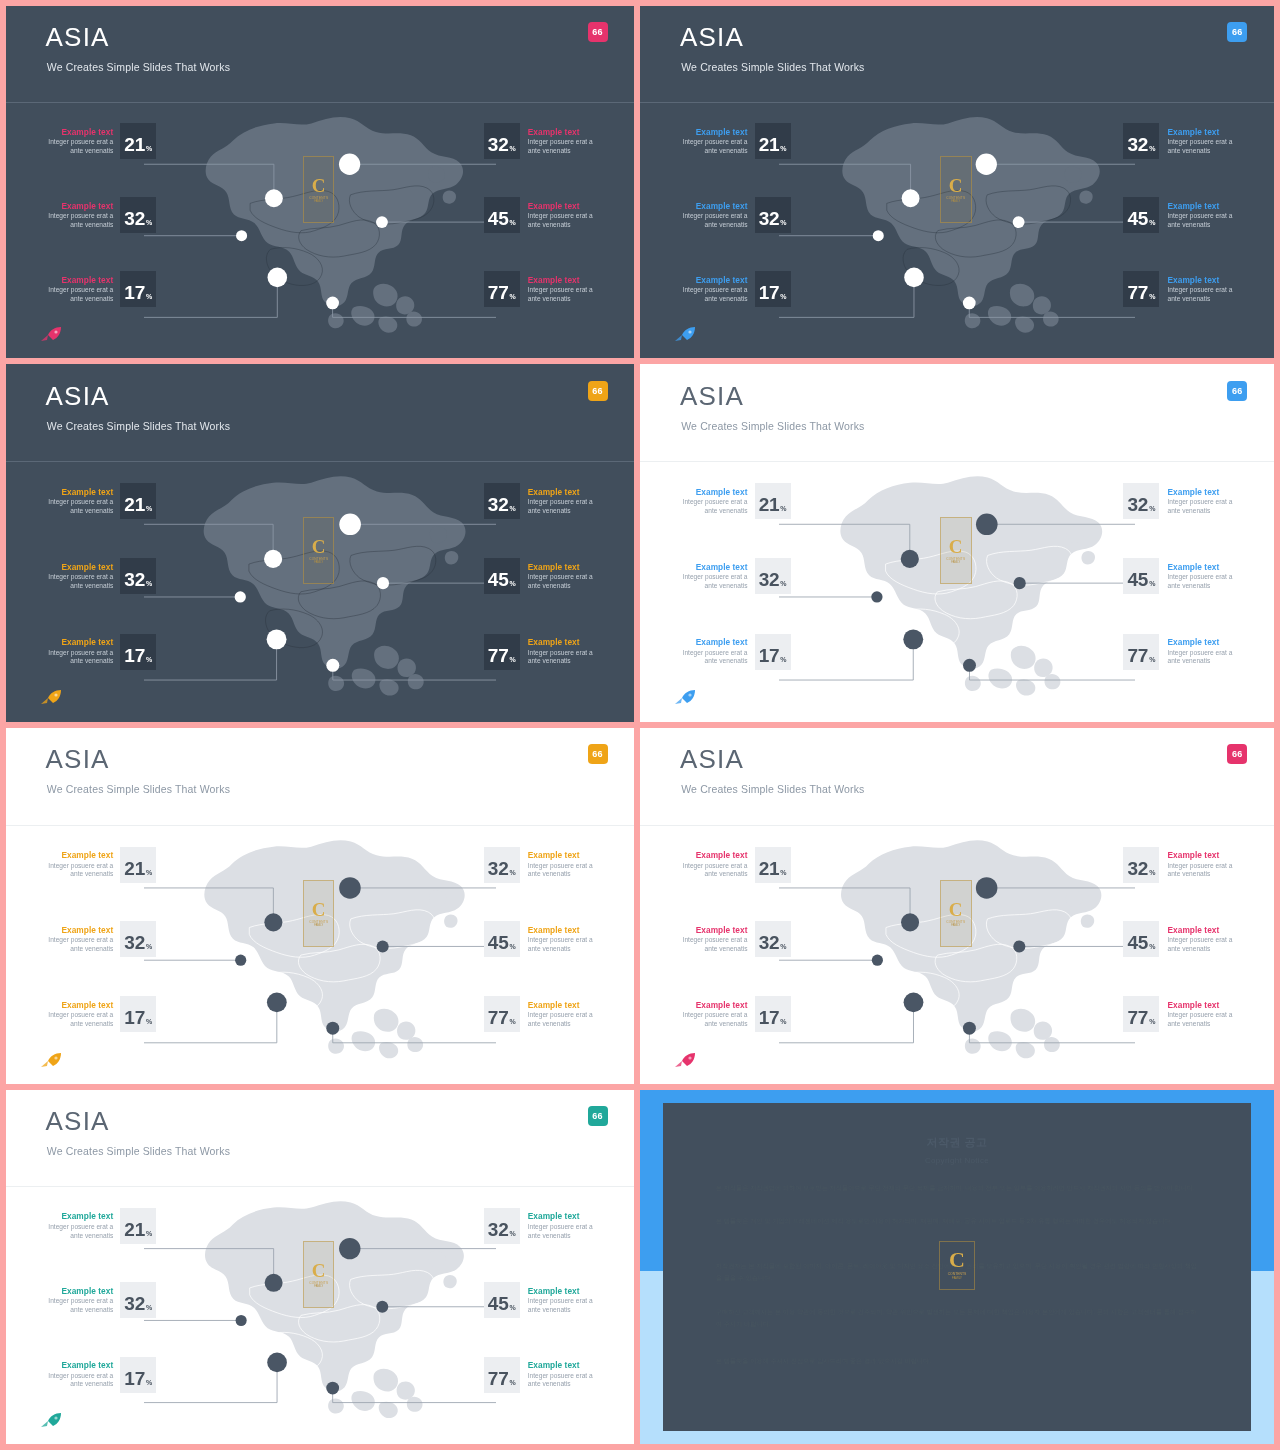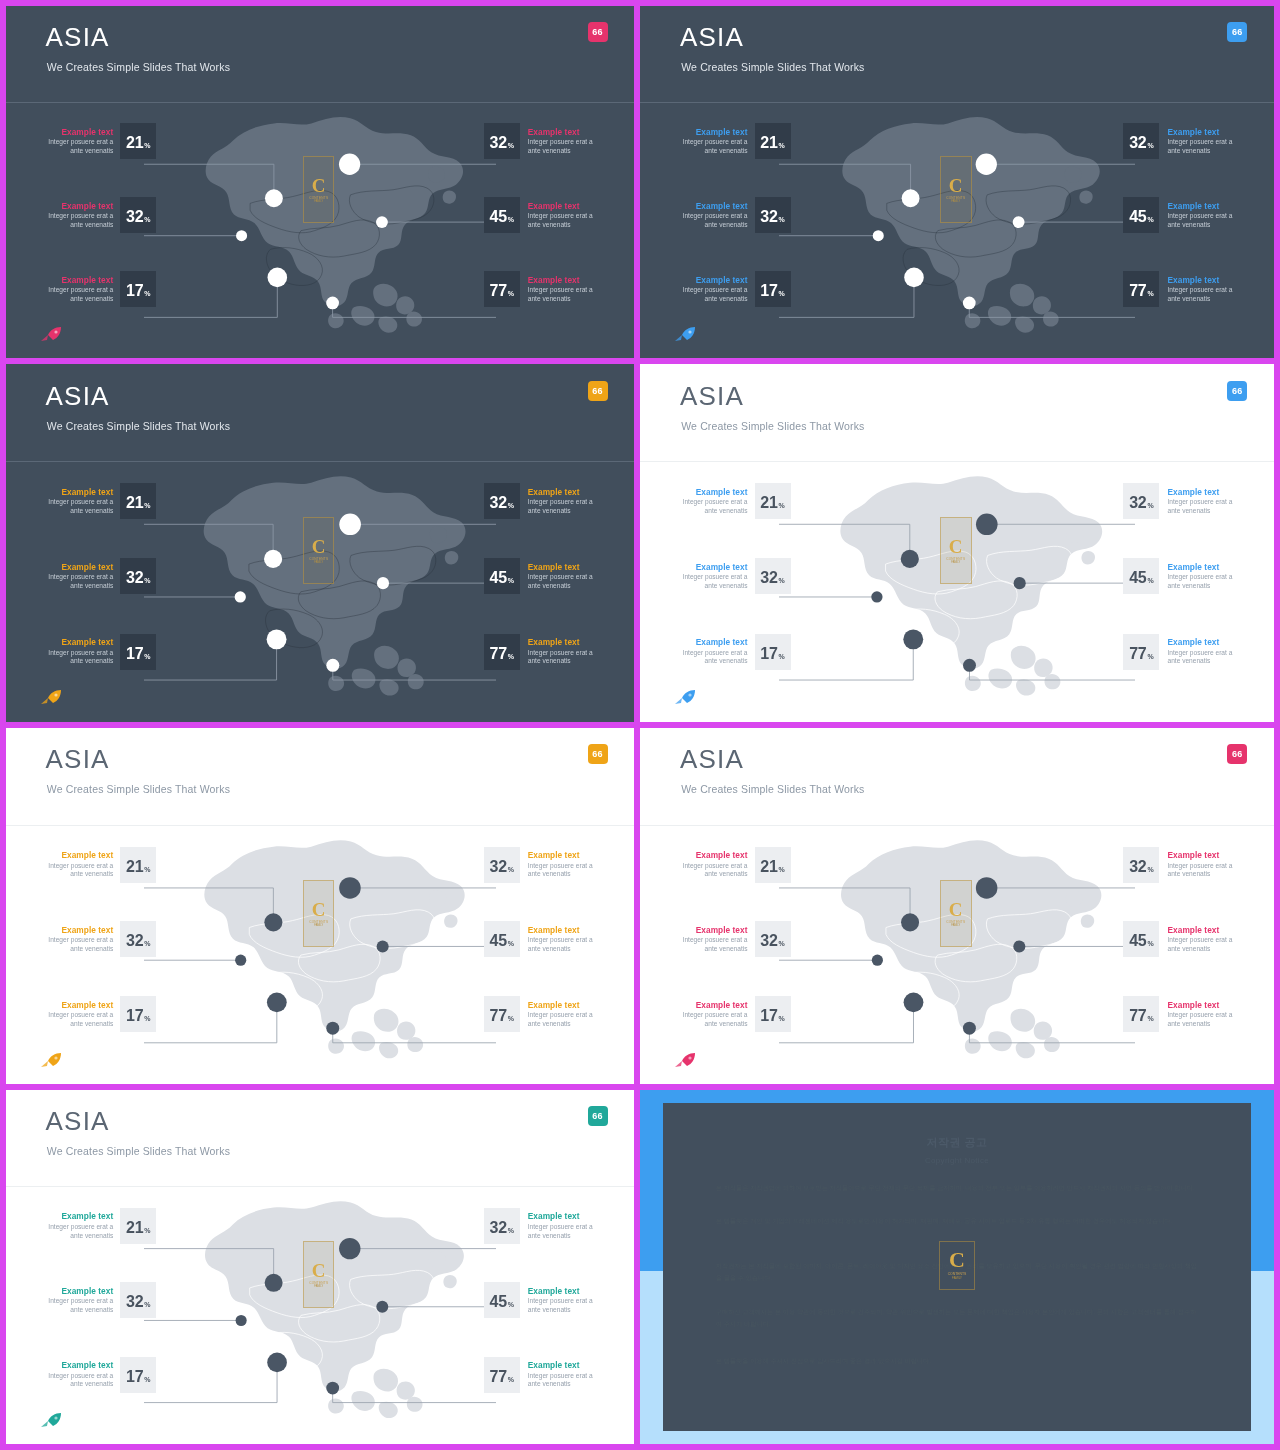--- a/index.html
+++ b/index.html
@@ -5,21 +5,21 @@
   * { box-sizing: border-box; margin: 0; padding: 0; }
   html, body {
     width: 1280px; height: 1450px;
     background: #a8d5d0;
     font-family: "Liberation Sans", sans-serif;
     overflow: hidden;
   }
   #grid {
     position: relative;
     width: 1280px; height: 1450px;
-    background: #d946ef;
+    background: #fca5a5;
   }
 
   
   .slide {
     position: absolute;
     overflow: hidden;
   }
   .slide.dark  { background: #414e5c; }
   .slide.light { background: #ffffff; }
 
@@ -103,21 +103,21 @@
   .slide.dark .edesc  { color: #c4ccd4; }
   .slide.light .edesc { color: #98a2ae; }
 
   .pbox {
     width: 36px; height: 36px;
     display: flex; align-items: baseline; justify-content: center;
     padding-top: 11px;
   }
   .slide.dark .pbox  { background: #313c49; }
   .slide.light .pbox { background: #eceef1; }
-  .pnum { font-size: 16px; font-weight: 700; letter-spacing: -.3px; }
+  .pnum { font-size: 19px; font-weight: 700; letter-spacing: -.3px; }
   .pct  { font-size: 7px; font-weight: 700; margin-left: 1px; }
   .slide.dark .pnum, .slide.dark .pct   { color: #ffffff; }
   .slide.light .pnum, .slide.light .pct { color: #49535f; }
 
   
   .rocket { position: absolute; left: 5.2%; bottom: 6%; width: 26px; height: 18px; }
 
   
   .cslide { position: absolute; overflow: hidden; }
   .cband-top { position: absolute; left: 0; top: 0; right: 0; height: 51%; background: #3d9ef0; }

